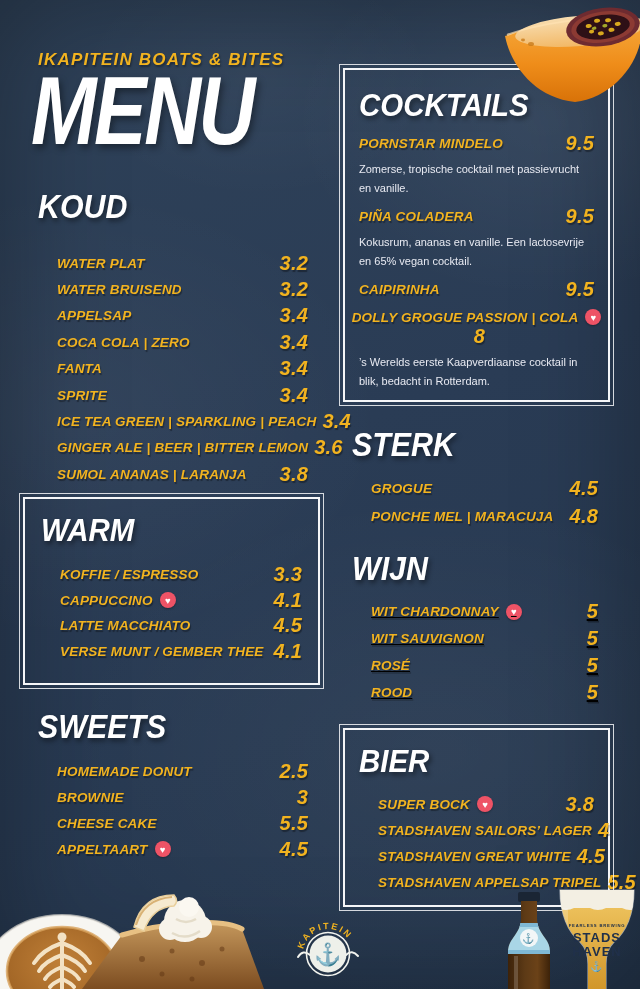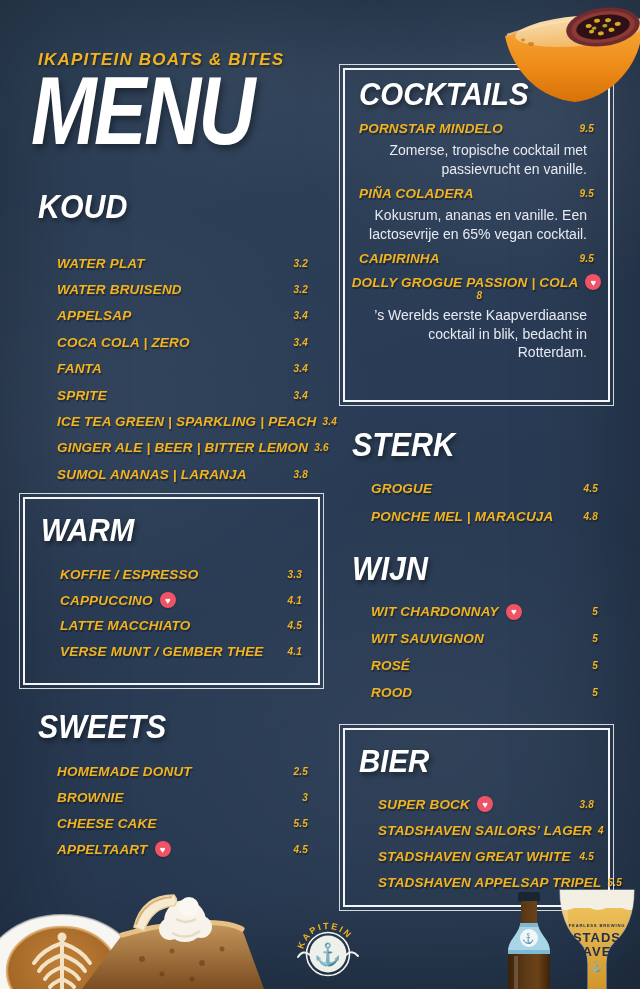--- a/index.html
+++ b/index.html
@@ -35,36 +35,36 @@
   .box{
     border:2px solid #f5f6f8;outline:1px solid rgba(245,246,248,.85);outline-offset:3px;
     box-sizing:border-box;
   }
   .list .row{display:flex;justify-content:space-between;align-items:center;margin-left:19px;}
   .lbl,.prc{
     color:#F2B31F;font-style:italic;font-weight:bold;font-size:13.5px;
     letter-spacing:.2px;white-space:nowrap;
     text-shadow:1px 1.5px 1px rgba(0,0,0,.35);
   }
-  .prc{font-size:10px;margin-left:6px;}
+  .prc{font-size:20px;margin-left:6px;}
   .lblwrap{display:flex;align-items:center;}
   .heart{
     display:inline-flex;align-items:center;justify-content:center;
     width:16px;height:16px;border-radius:50%;background:#EE5366;color:#fff;
     font-size:9.5px;font-style:normal;margin-left:7px;flex:0 0 auto;
     box-shadow:0 1px 2px rgba(0,0,0,.3);
   }
   .boxhead{
     color:#fff;font-style:italic;font-weight:bold;font-size:32px;
     transform:scaleX(.92);transform-origin:left top;
     text-shadow:2px 3px 5px rgba(0,0,0,.45);white-space:nowrap;line-height:38px;
   }
   .desc{
-    margin:5px 0 0 0;color:#E8EAF2;font-size:14px;line-height:18.5px;
-    max-width:228px;font-weight:normal;font-style:normal;text-align:right;
+    margin:5px 0 0 0;color:#E8EAF2;font-size:11px;line-height:18.5px;
+    max-width:228px;font-weight:normal;font-style:normal;
   }
   .cgroup{margin-top:8px;}
   .photo{pointer-events:none;}
 </style>
 </head>
 <body>
 
 <div class="page">
 
   <div class="abs tagline">IKAPITEIN BOATS &amp; BITES</div>
@@ -151,21 +151,21 @@
       </div>
     <div class="row" style="height:26px">
         <span class="lblwrap">
           <span class="lbl">APPELTAART</span>
           <span class="heart">♥</span>
         </span>
         <span class="prc">4.5</span>
       </div>
   </div>
 
-  <div class="abs box" style="left:343px;top:68px;width:267px;height:334px;padding:5px 14px;">
+  <div class="abs box" style="left:343px;top:68px;width:267px;height:334px;padding:16px 14px;">
     <div class="boxhead">COCKTAILS</div>
 
     <div class="cgroup">
       <div class="row" style="display:flex;justify-content:space-between;align-items:center;">
           <span class="lbl">PORNSTAR MINDELO</span>
           <span class="prc">9.5</span>
         </div>
       <p class="desc">Zomerse, tropische cocktail met passievrucht en vanille.</p>
     </div>
     <div class="cgroup">
@@ -199,21 +199,21 @@
         <span class="lbl">GROGUE</span>
         <span class="prc">4.5</span>
       </div>
     <div class="row" style="height:28px">
         <span class="lbl">PONCHE MEL | MARACUJA</span>
         <span class="prc">4.8</span>
       </div>
   </div>
 
   <div class="abs sec-head" style="left:352px;top:550px;">WIJN</div>
-  <div class="abs list" style="left:352px;top:598px;width:246px;">
+  <div class="abs list" style="left:352px;top:598px;width:246px;text-decoration:underline;">
     <div class="row" style="height:27px">
         <span class="lblwrap">
           <span class="lbl">WIT CHARDONNAY</span>
           <span class="heart">♥</span>
         </span>
         <span class="prc">5</span>
       </div>
     <div class="row" style="height:27px">
         <span class="lbl">WIT SAUVIGNON</span>
         <span class="prc">5</span>

